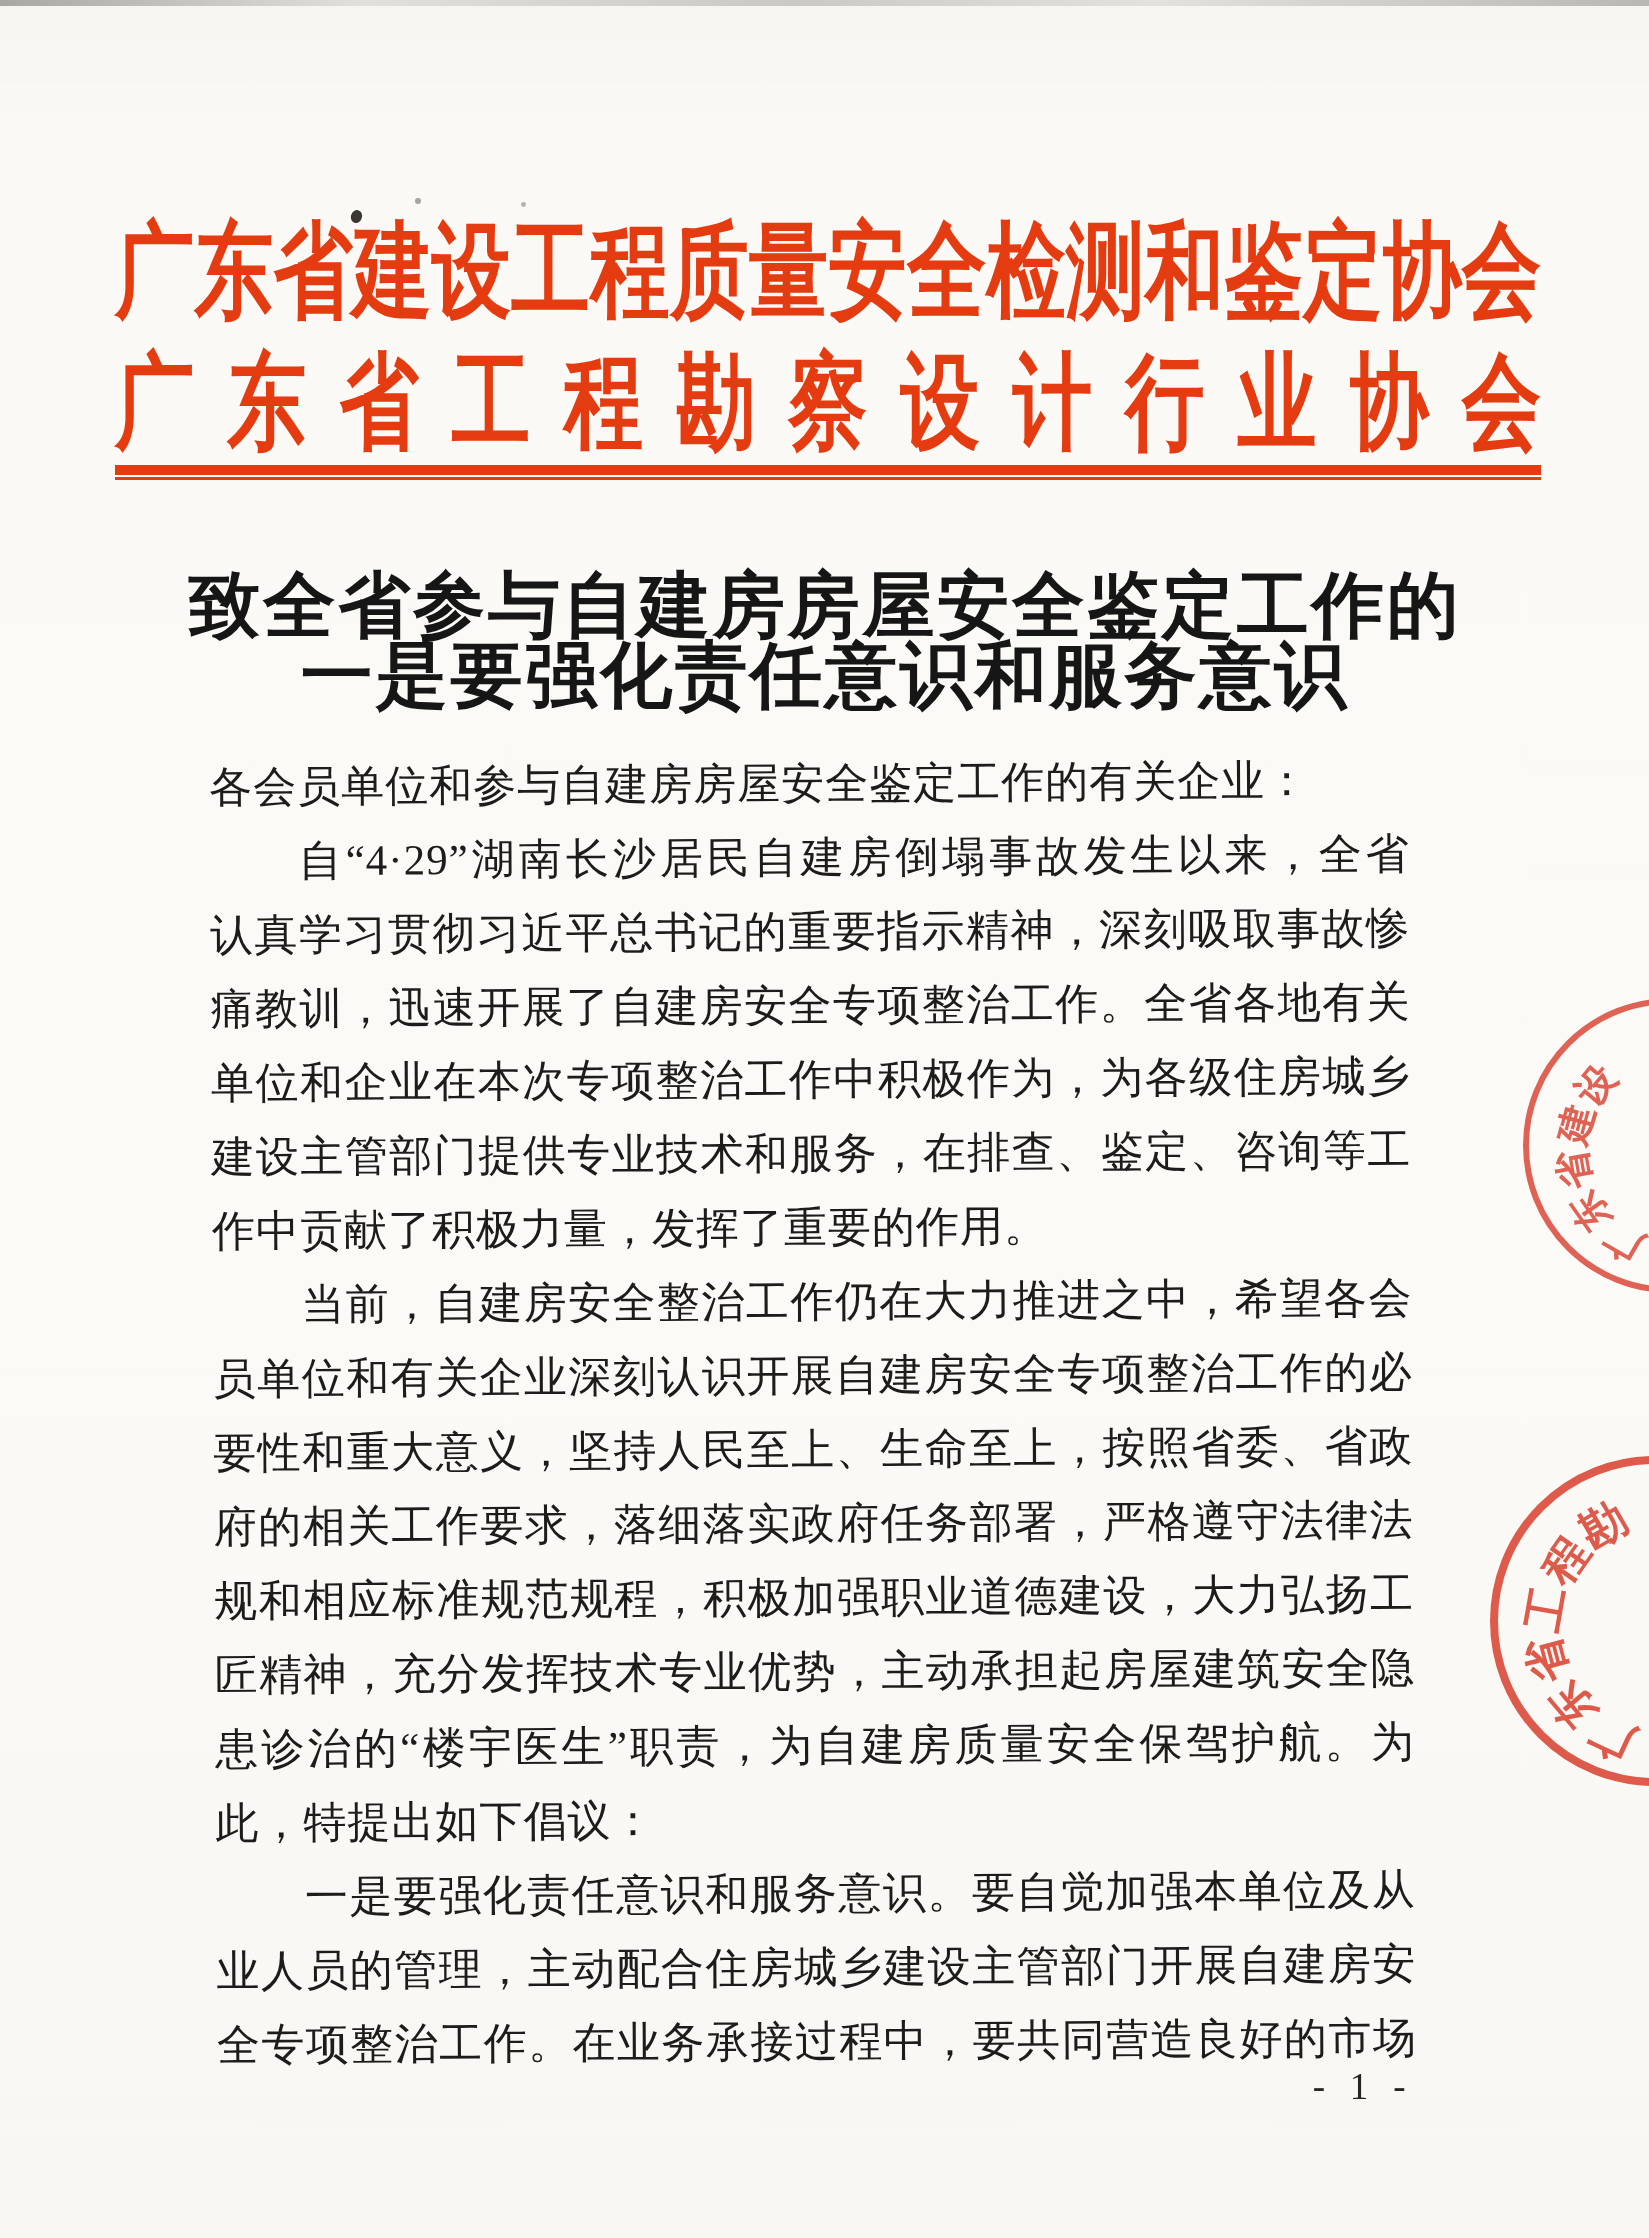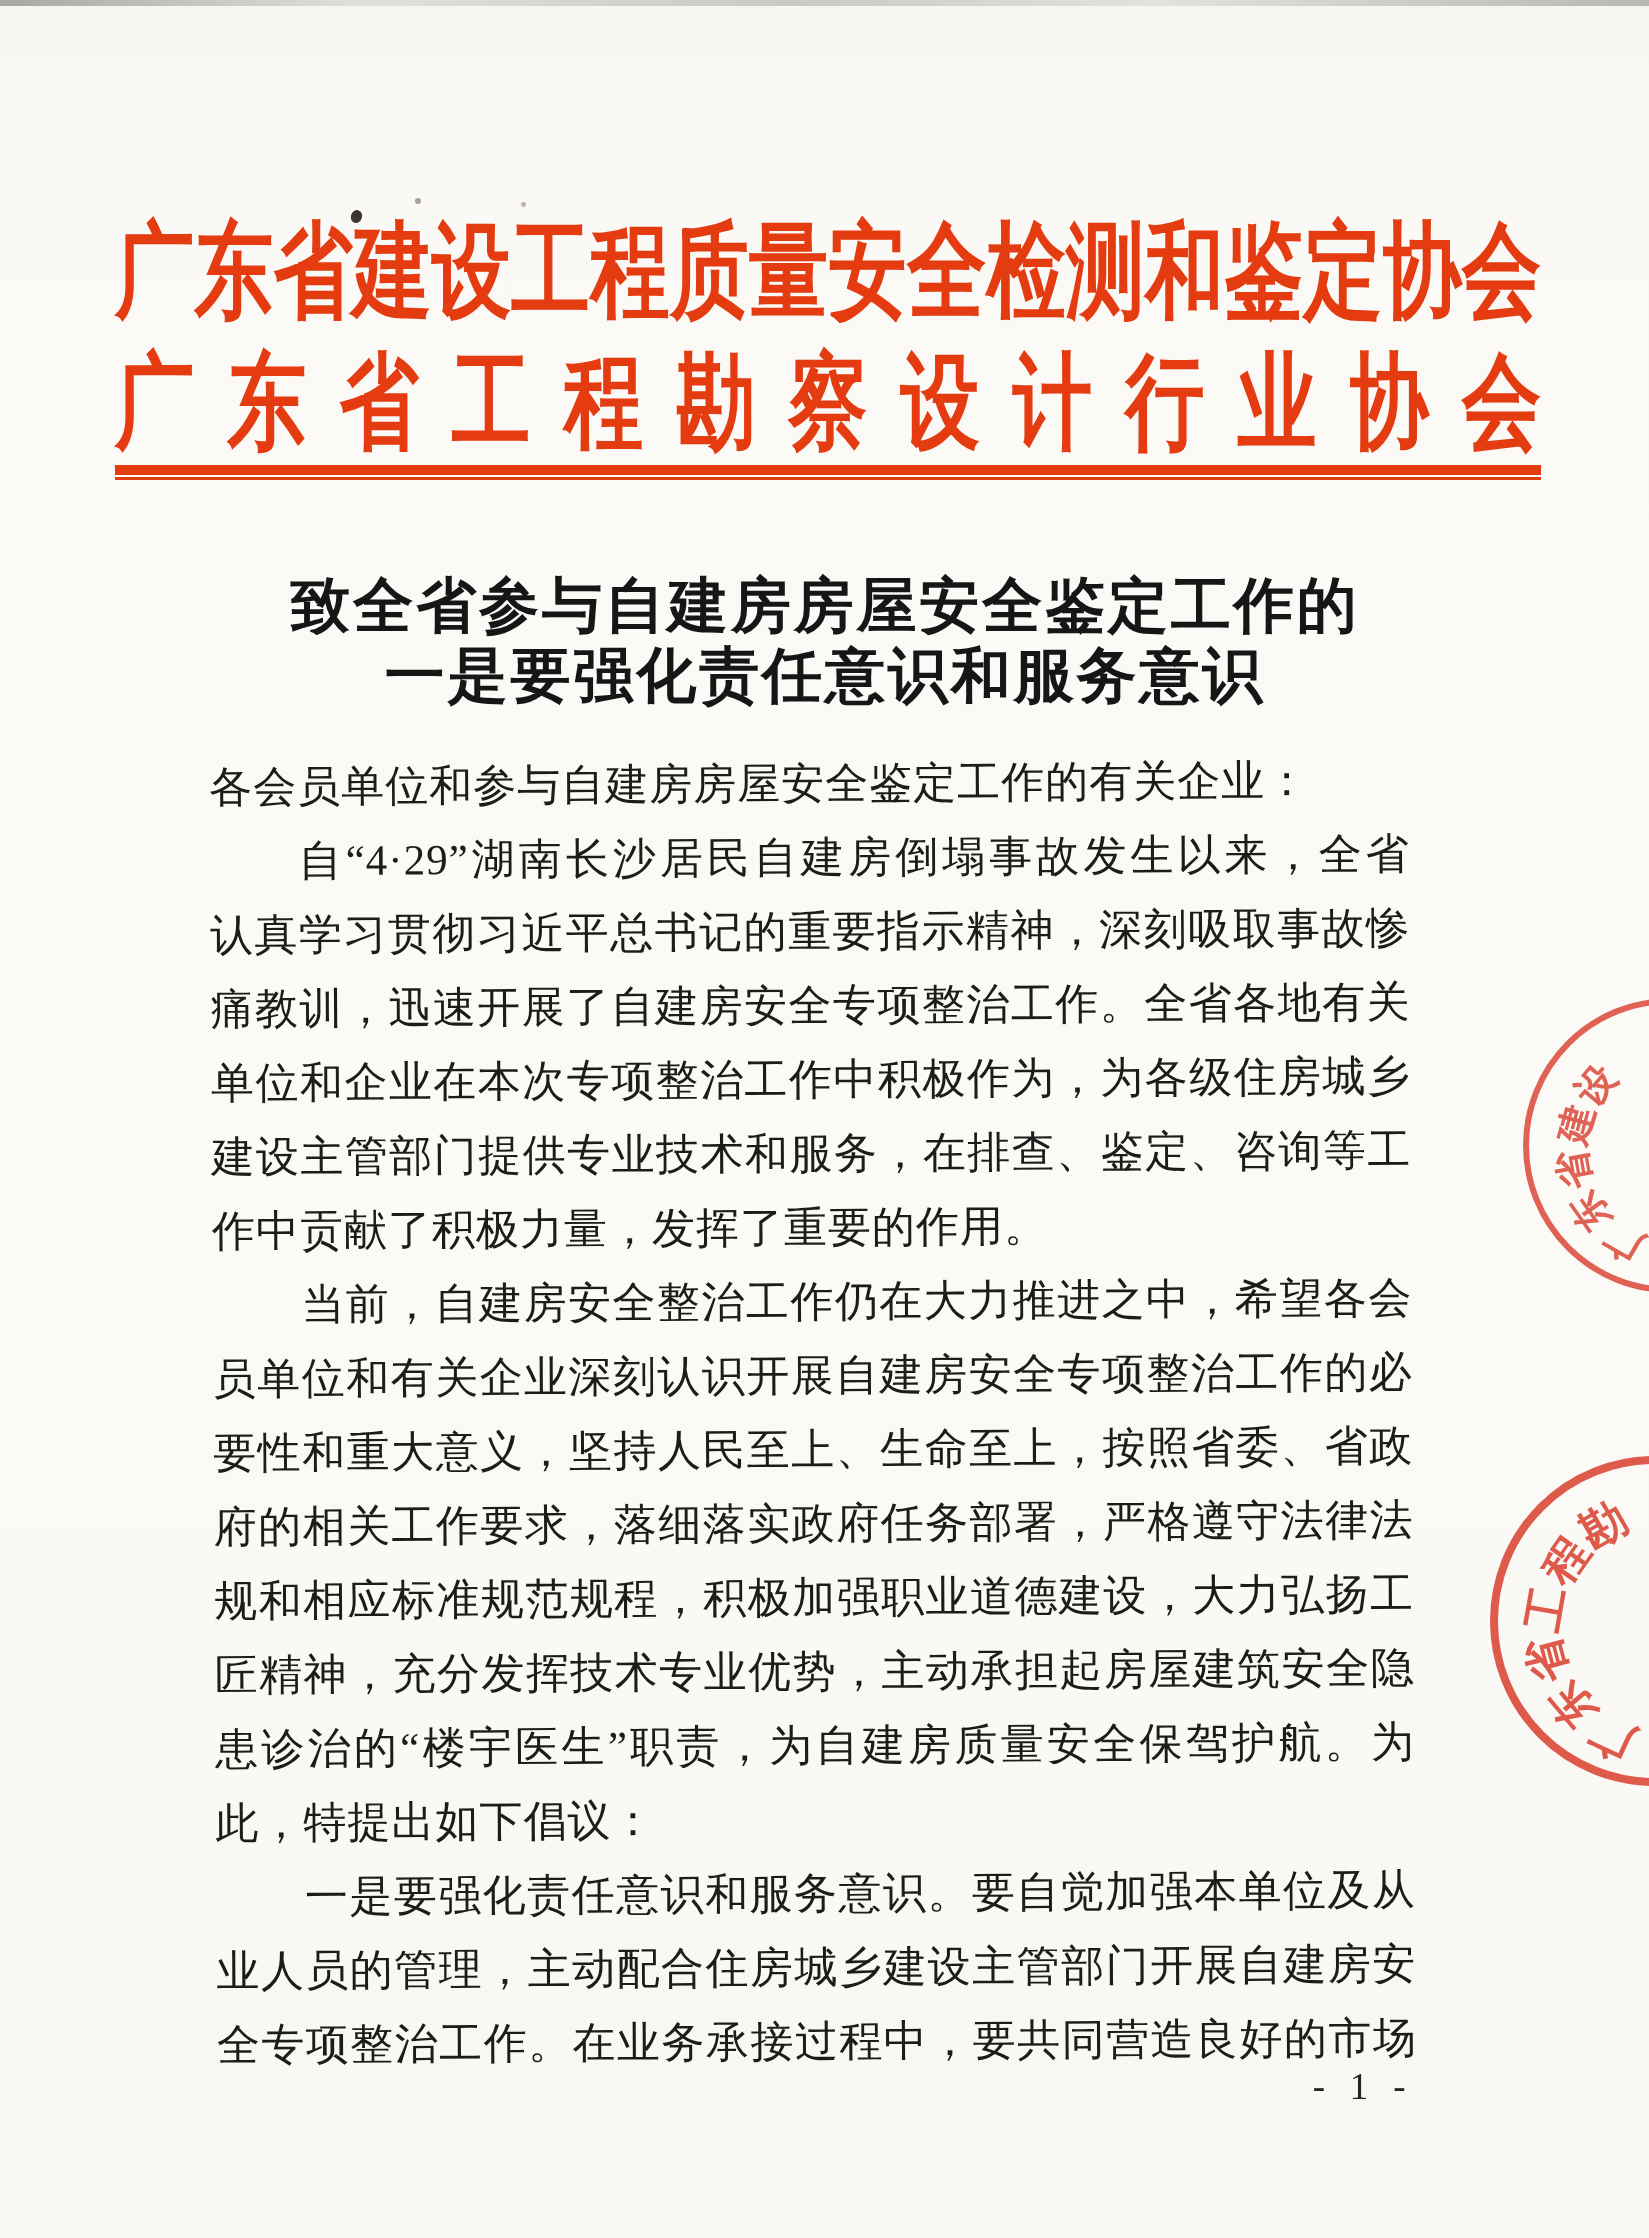--- a/index.html
+++ b/index.html
@@ -22,21 +22,21 @@
     color:#e43c10;font-weight:bold;font-size:79px;line-height:1;
     transform:scaleY(1.33);transform-origin:50% 0;white-space:nowrap;}
   .org-row span{display:block;}
   .org-row.r1{top:219px;}
   .org-row.r2{top:350px;}
   .head-rule{position:absolute;left:115px;top:465px;width:1426px;height:16.5px;
     background:linear-gradient(180deg,#e43c10 0 58%,#fbfaf7 58% 72%,#e0400f 72% 88%,#fbfaf7 88% 100%);}
 
   
   .doc-title{position:absolute;left:0;top:571px;width:1650px;text-align:center;
-    color:#161616;font-weight:bold;font-size:60px;line-height:70px;letter-spacing:2.9px;}
+    color:#161616;font-weight:bold;font-size:72px;line-height:70px;letter-spacing:2.9px;}
 
   
   .body-block{position:absolute;left:213px;top:747px;width:1200px;
     color:#1d1c1a;font-size:43px;letter-spacing:1px;transform:rotate(-.35deg);}
   .bline{height:74px;line-height:74px;white-space:nowrap;overflow:visible;}
   .bline.fill{white-space:normal;text-align:justify;text-align-last:justify;}
   .bline.ind{padding-left:89px;}
 
   
   .page-num{position:absolute;left:1300px;top:2065px;width:126px;text-align:center;

